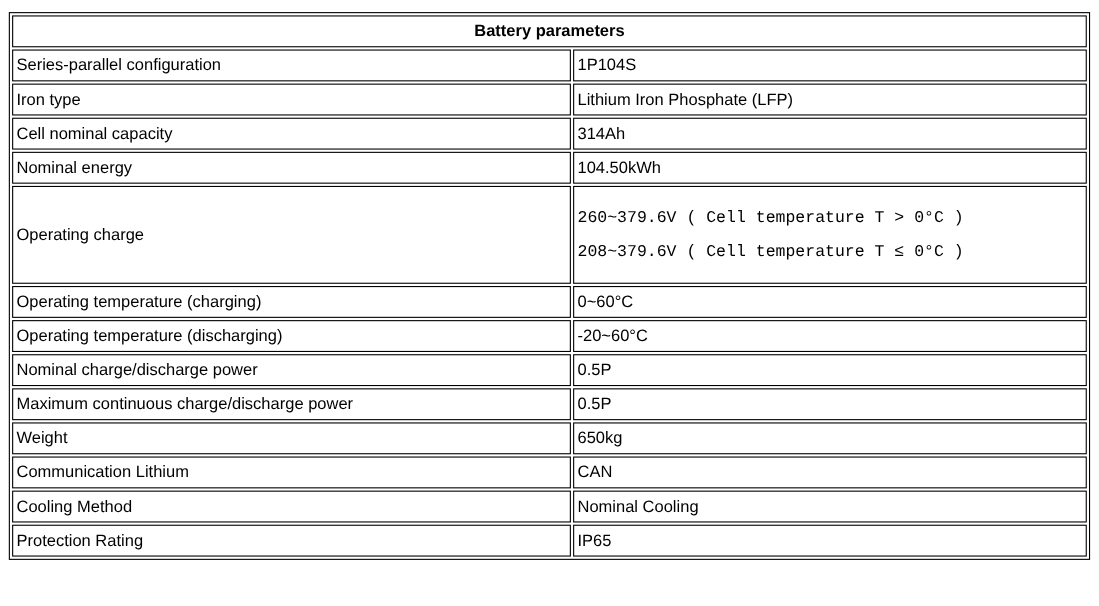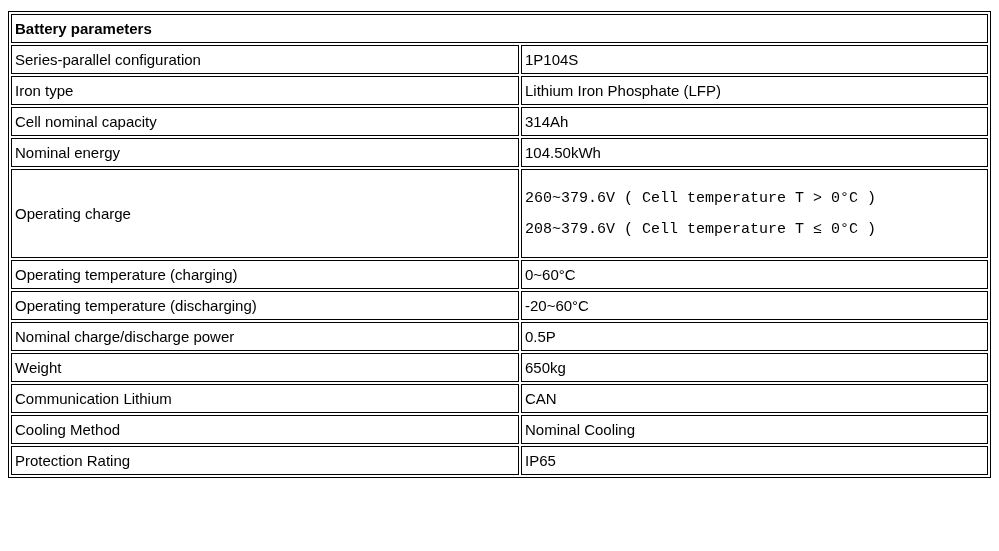--- a/index.html
+++ b/index.html
@@ -33,20 +33,21 @@
     padding: 0 3px;
     font-size: 15px;
     line-height: 17px;
     height: 27px;
     vertical-align: middle;
     overflow: hidden;
     white-space: nowrap;
   }
   td.title-cell {
     height: 27px;
+    text-align: center;
     font-weight: bold;
     font-size: 15.5px;
   }
   tr.voltage-row td {
     height: 87px;
   }
   .value-line {
     line-height: 31px;
     white-space: nowrap;
     font-family: Liberation Mono, monospace;
@@ -103,20 +104,24 @@
       <tr>
         <td>Operating temperature (discharging)</td>
         <td>-20~60°C</td>
       </tr>
 
       <tr>
         <td>Nominal charge/discharge power</td>
         <td>0.5P</td>
       </tr>
 
+      <tr>
+        <td>Maximum continuous charge/discharge power</td>
+        <td>0.5P</td>
+      </tr>
 
       <tr>
         <td>Weight</td>
         <td>650kg</td>
       </tr>
 
 
       <tr>
         <td>Communication Lithium</td>
         <td>CAN</td>

